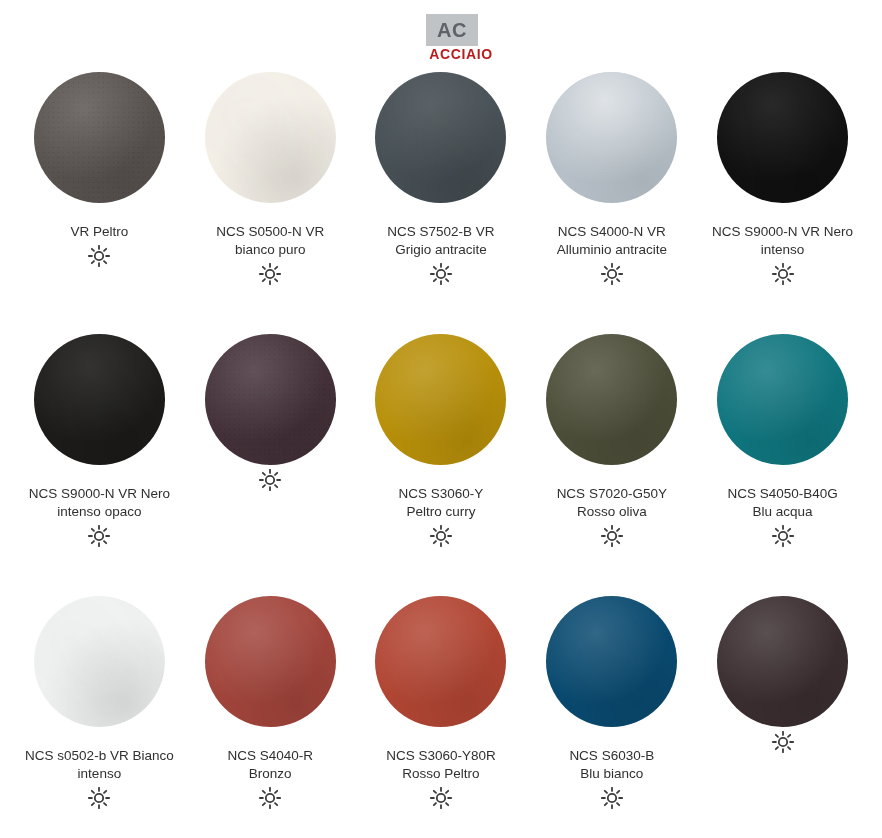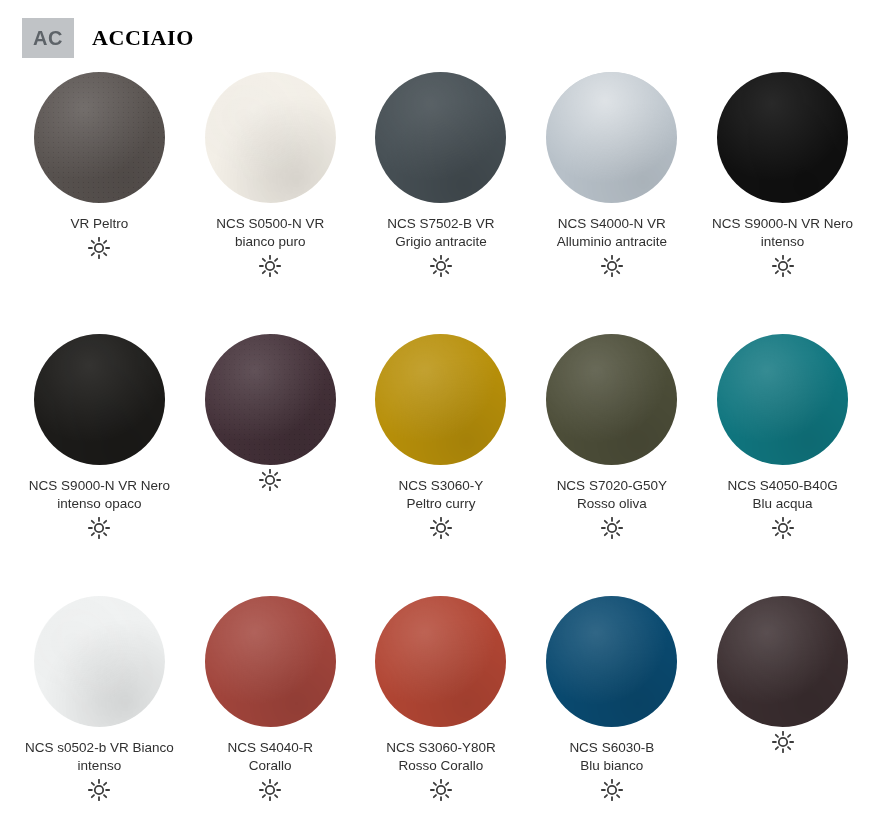--- a/index.html
+++ b/index.html
@@ -15,40 +15,40 @@
     color: #2b2b2b;
     overflow: hidden;
   }
 
   
   .header {
     display: flex;
     align-items: center;
     padding: 14px 0 0 22px;
     height: 62px;
+    flex-direction: column;
   }
   .code-badge {
     width: 52px;
     height: 40px;
     background: #c0c3c6;
     color: #5d6368;
     font-size: 20px;
     font-weight: bold;
     letter-spacing: 0.5px;
     display: flex;
     align-items: center;
     justify-content: center;
   }
   .family-title {
     margin-left: 18px;
-    font-size: 22px;
+    font-size: 14px;
     font-weight: bold;
     letter-spacing: 0.6px;
-    color: #000000;
-    font-family: Liberation Serif, serif;
+    color: #b91c1c;
   }
 
   
   .swatch-grid {
     display: grid;
     grid-template-columns: repeat(5, 1fr);
     grid-auto-rows: 262px;
     padding: 10px 14px 0 14px;
     column-gap: 0px;
   }
@@ -104,21 +104,21 @@
     border-radius: 50%;
     opacity: 0.5;
     background-image:
       radial-gradient(ellipse at 30% 35%, rgba(0,0,0,0.035), rgba(0,0,0,0) 45%),
       radial-gradient(ellipse at 66% 60%, rgba(0,0,0,0.03), rgba(0,0,0,0) 48%),
       radial-gradient(ellipse at 50% 82%, rgba(0,0,0,0.03), rgba(0,0,0,0) 45%);
     pointer-events: none;
   }
 
   .swatch-label {
-    margin-top: 12px;
+    margin-top: 20px;
     width: 168px;
     text-align: center;
     font-size: 13.5px;
     line-height: 1.34;
     color: #303030;
     white-space: pre-line;
   }
 
   .finish-icon {
     margin-top: 4px;
@@ -340,39 +340,39 @@
           <line x1="3.90" y1="11.00" x2="0.80" y2="11.00"></line>
           <line x1="5.98" y1="5.98" x2="3.79" y2="3.79"></line>
           <line x1="11.00" y1="3.90" x2="11.00" y2="0.80"></line>
           <line x1="16.02" y1="5.98" x2="18.21" y2="3.79"></line>
         </svg>
       </span>
     </div>
     <div class="swatch-cell">
       <div class="swatch-disc flat" style="background: rgb(162, 69, 60);"><span class="grain"></span><span class="sheen"></span></div>
       <div class="swatch-label">NCS S4040-R
-Corallo</div>
+Bronzo</div>
       <span class="finish-icon">
         <svg width="22" height="22" viewBox="0 0 22 22" fill="none" stroke="#3c3c3c" stroke-width="1.8" stroke-linecap="round">
           <circle cx="11" cy="11" r="4.2"></circle>
           <line x1="18.10" y1="11.00" x2="21.20" y2="11.00"></line>
           <line x1="16.02" y1="16.02" x2="18.21" y2="18.21"></line>
           <line x1="11.00" y1="18.10" x2="11.00" y2="21.20"></line>
           <line x1="5.98" y1="16.02" x2="3.79" y2="18.21"></line>
           <line x1="3.90" y1="11.00" x2="0.80" y2="11.00"></line>
           <line x1="5.98" y1="5.98" x2="3.79" y2="3.79"></line>
           <line x1="11.00" y1="3.90" x2="11.00" y2="0.80"></line>
           <line x1="16.02" y1="5.98" x2="18.21" y2="3.79"></line>
         </svg>
       </span>
     </div>
     <div class="swatch-cell">
       <div class="swatch-disc flat" style="background: rgb(178, 70, 52);"><span class="grain"></span><span class="sheen"></span></div>
       <div class="swatch-label">NCS S3060-Y80R
-Rosso Corallo</div>
+Rosso Peltro</div>
       <span class="finish-icon">
         <svg width="22" height="22" viewBox="0 0 22 22" fill="none" stroke="#3c3c3c" stroke-width="1.8" stroke-linecap="round">
           <circle cx="11" cy="11" r="4.2"></circle>
           <line x1="18.10" y1="11.00" x2="21.20" y2="11.00"></line>
           <line x1="16.02" y1="16.02" x2="18.21" y2="18.21"></line>
           <line x1="11.00" y1="18.10" x2="11.00" y2="21.20"></line>
           <line x1="5.98" y1="16.02" x2="3.79" y2="18.21"></line>
           <line x1="3.90" y1="11.00" x2="0.80" y2="11.00"></line>
           <line x1="5.98" y1="5.98" x2="3.79" y2="3.79"></line>
           <line x1="11.00" y1="3.90" x2="11.00" y2="0.80"></line>

